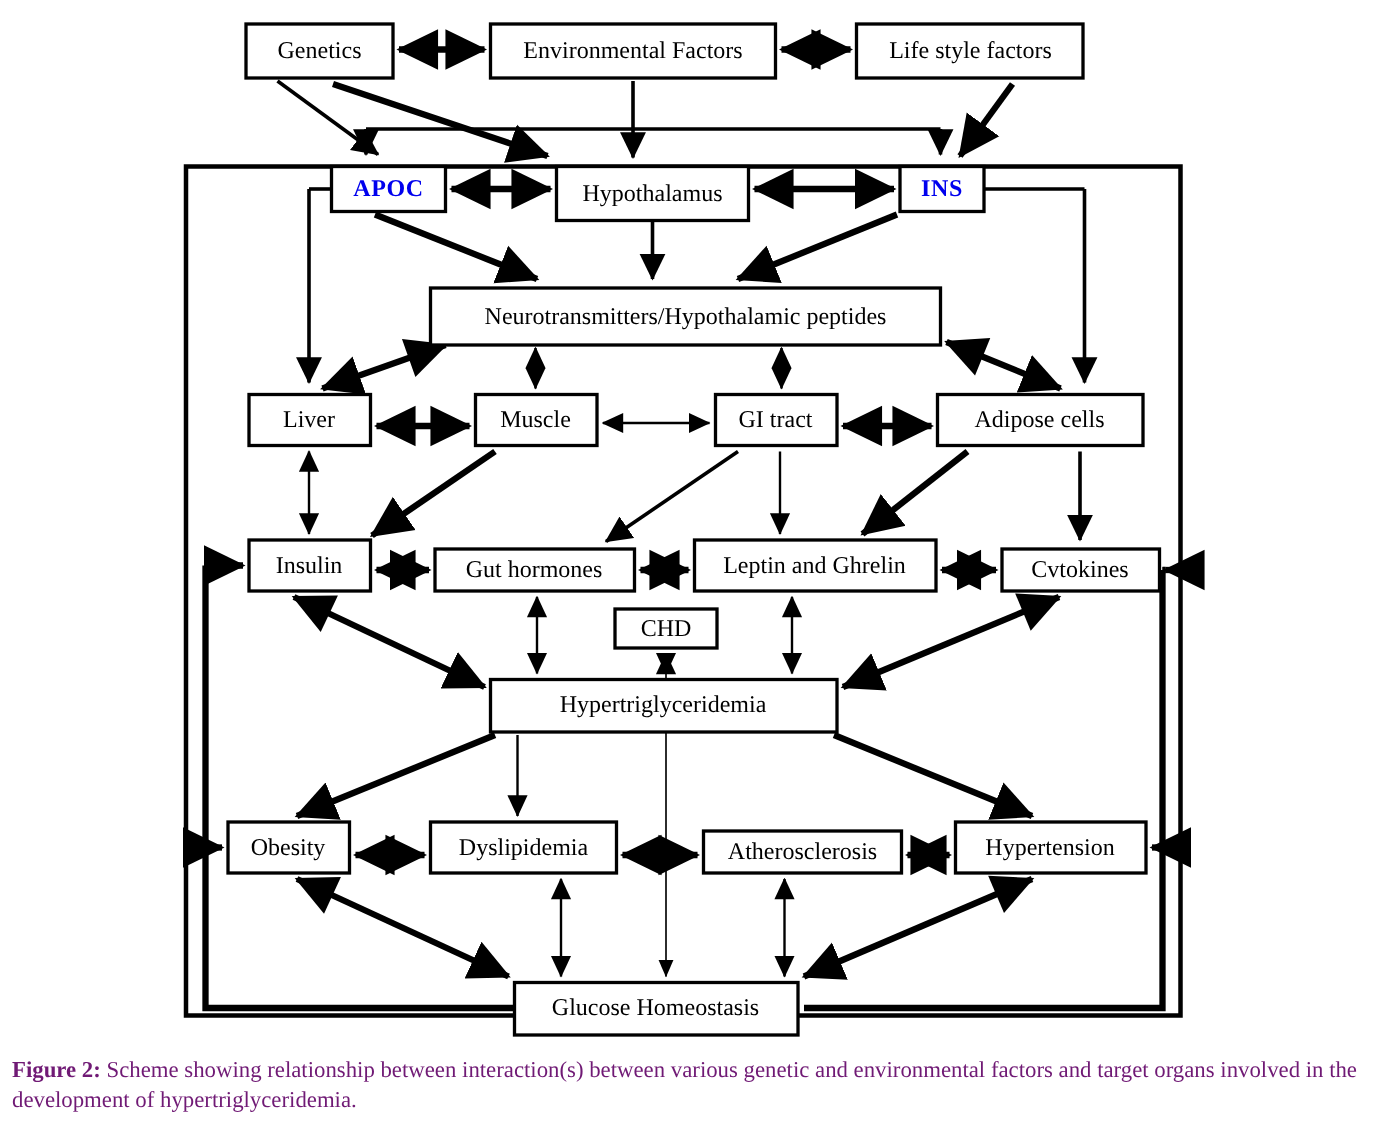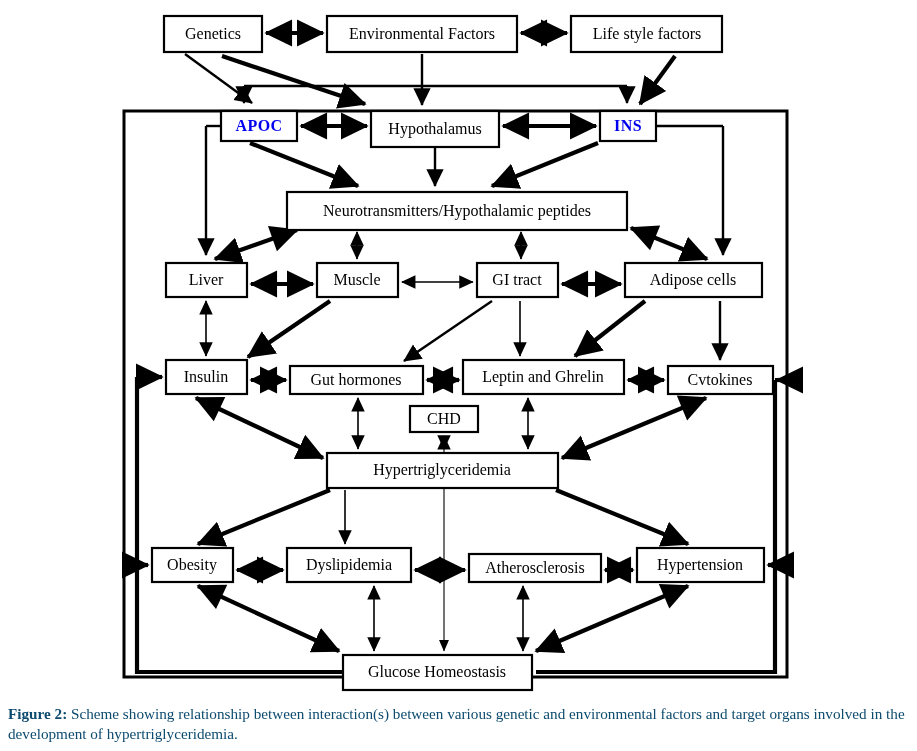--- a/index.html
+++ b/index.html
@@ -33,21 +33,21 @@
   .edge.hair{stroke-width:1.1;}
   #caption{
     position:absolute;
     left:8px;
     top:704px;
     width:901px;
     font-family:"Liberation Serif", serif;
     font-size:15.2px;
     line-height:1.33;
     text-align:left;
-    color:#0c4a6e;
+    color:#701a75;
   }
   #caption .cap-label{font-weight:bold;}
 </style>
 </head>
 <body>
 
 <div id="figure-root">
 
   <svg id="diagram-svg" viewBox="0 0 917 700">
     <defs>

